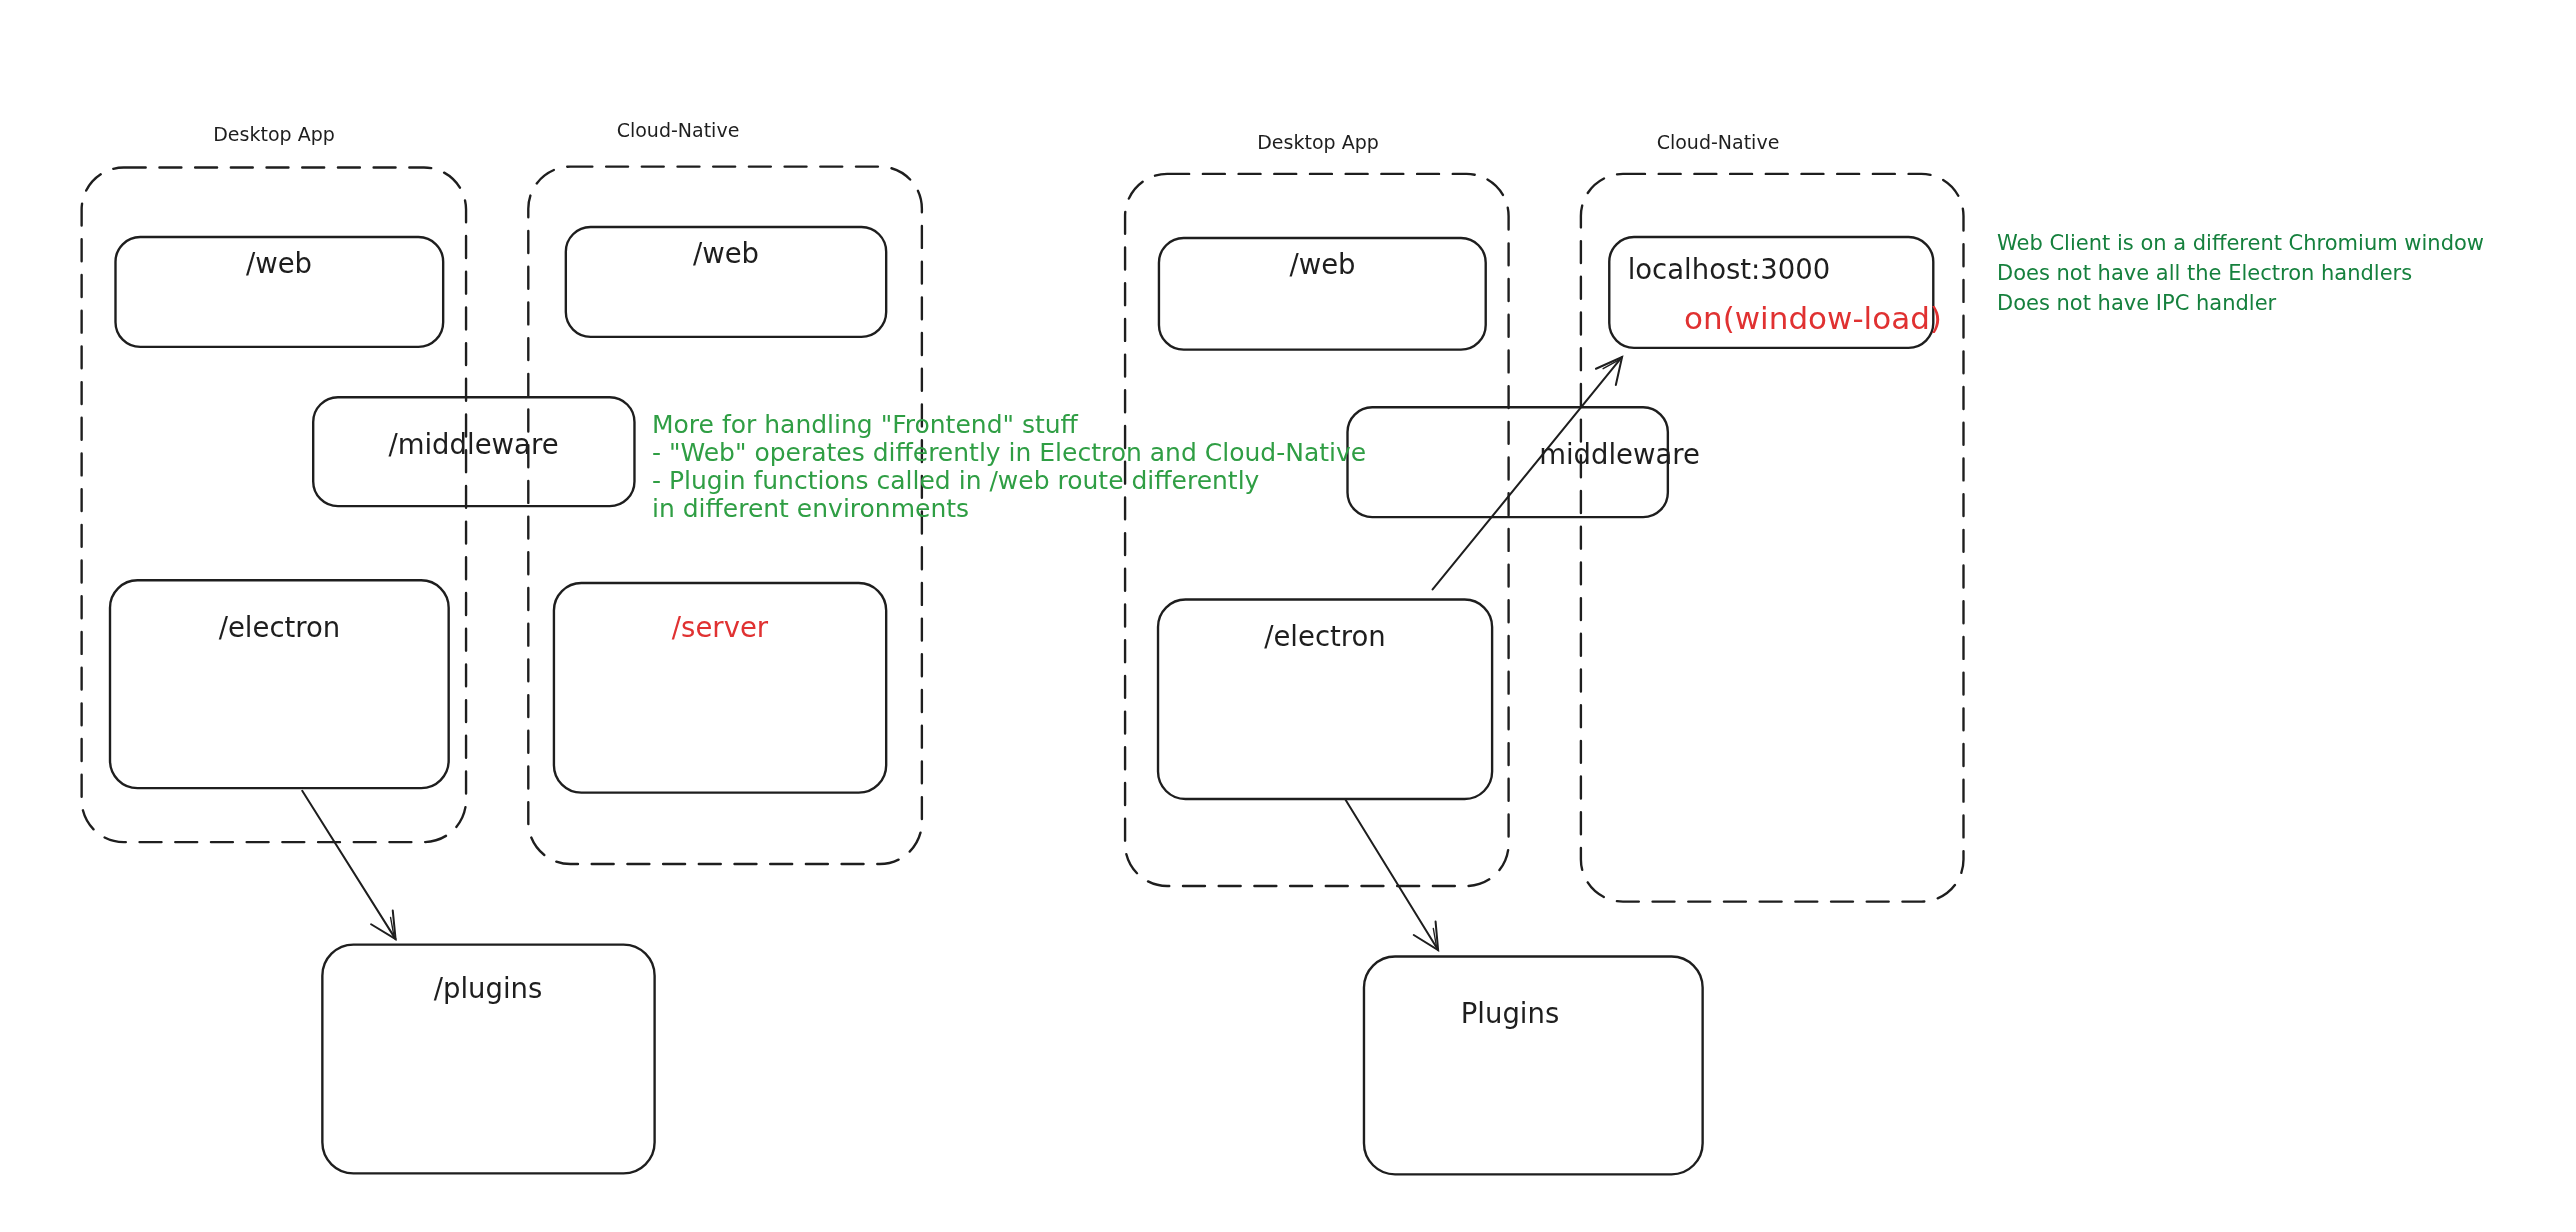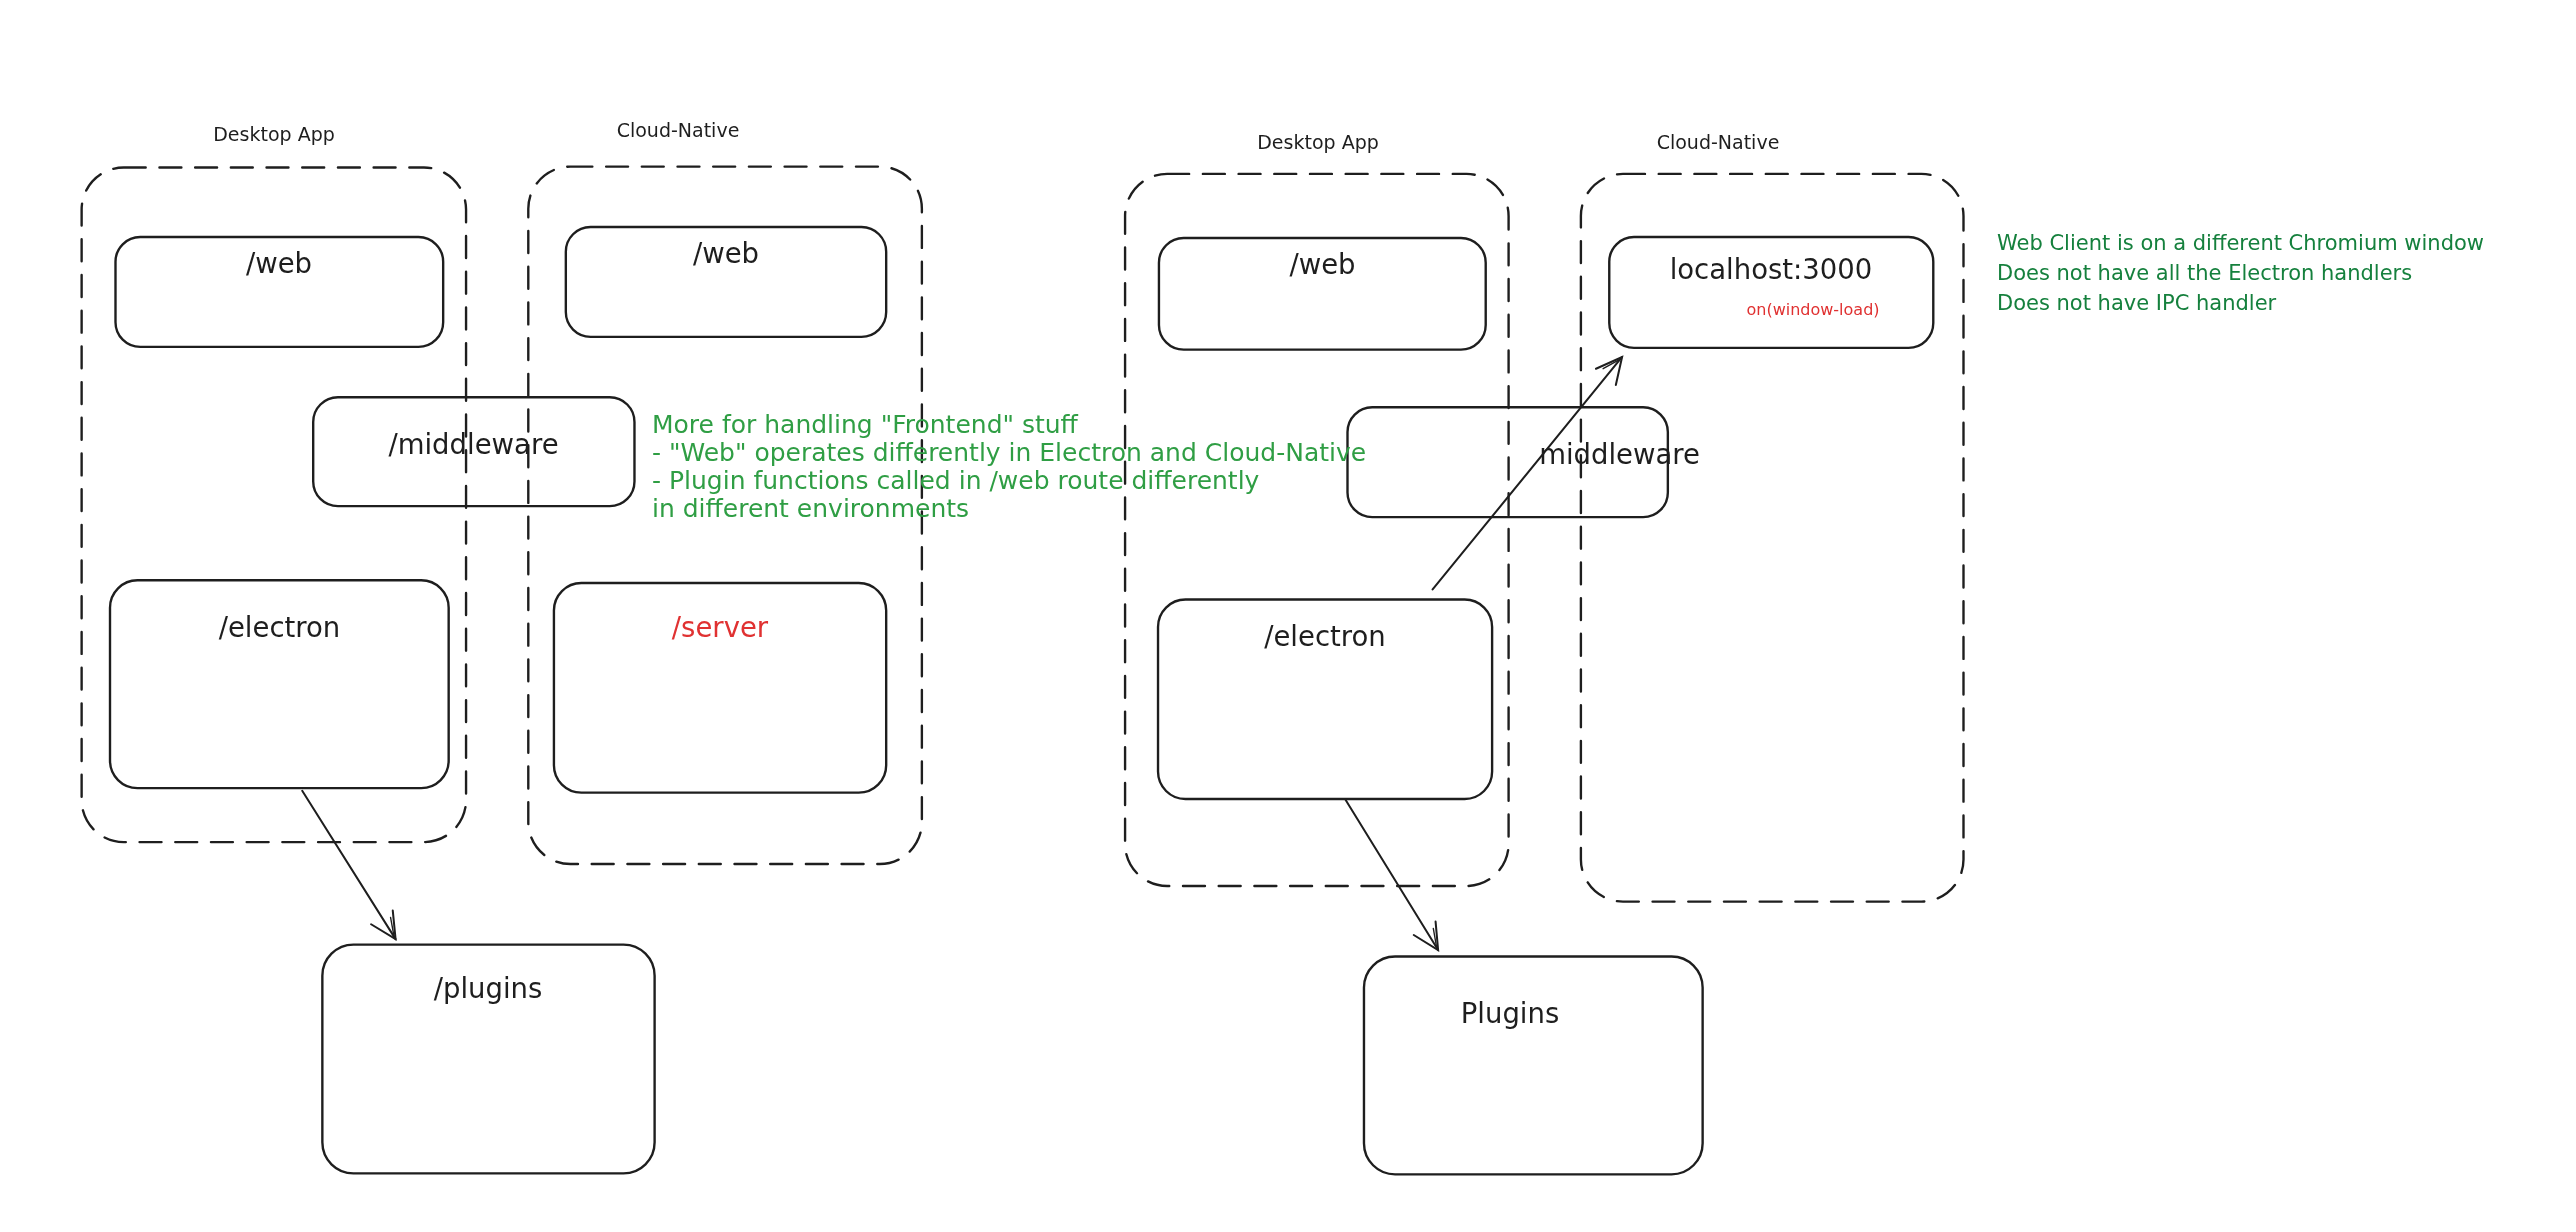--- a/index.html
+++ b/index.html
@@ -4,21 +4,21 @@
 <style>
   html,body{margin:0;padding:0;background:#ffffff;}
   .canvas{
     position:relative;width:2576px;height:1232px;background:#ffffff;overflow:hidden;
     font-family:"DejaVu Sans","Liberation Sans",sans-serif;color:#1e1e1e;
   }
   .shapes{position:absolute;left:0;top:0;width:2576px;height:1232px;}
   .txt{position:absolute;text-align:center;white-space:nowrap;line-height:1.15;}
   .title{font-size:19px;}
   .nodelabel{font-size:27.5px;}
-  .sub{font-size:16px;color:#e03131;}
+  .sub{font-size:31px;color:#e03131;}
   .note{position:absolute;text-align:left;white-space:nowrap;}
   .note-green{color:#2f9e44;font-size:25px;}
   .note-green div{height:28px;}
   .note-red{color:#15803d;font-size:21px;}
   .note-red div{height:30px;}
   .red{color:#e03131;}
 </style>
 </head>
 <body>
 
@@ -70,21 +70,21 @@
     <div>More for handling "Frontend" stuff</div>
     <div>- "Web" operates differently in Electron and Cloud-Native</div>
     <div>- Plugin functions called in /web route differently</div>
     <div>in different environments</div>
   </div>
 
   <div class="txt title" style="left:1190px;top:132px;width:256px;">Desktop App</div>
   <div class="txt title" style="left:1590px;top:132px;width:256px;">Cloud-Native</div>
 
   <div class="txt nodelabel" style="left:1159px;top:249px;width:327px;">/web</div>
-  <div class="txt nodelabel" style="left:1609px;top:254px;width:324px;">localhost:3000</div>
+  <div class="txt nodelabel" style="left:1567px;top:254px;width:324px;">localhost:3000</div>
   <div class="txt sub" style="left:1651px;top:301px;width:324px;">on(window-load)</div>
   <div class="txt nodelabel" style="left:1380px;top:439px;width:320px;text-align:right;">middleware</div>
   <div class="txt nodelabel" style="left:1158px;top:621px;width:334px;">/electron</div>
   <div class="txt nodelabel" style="left:1364px;top:998px;width:292px;">Plugins</div>
 
   <div class="note note-red" style="left:1997px;top:231px;">
     <div>Web Client is on a different Chromium window</div>
     <div>Does not have all the Electron handlers</div>
     <div>Does not have IPC handler</div>
   </div>

